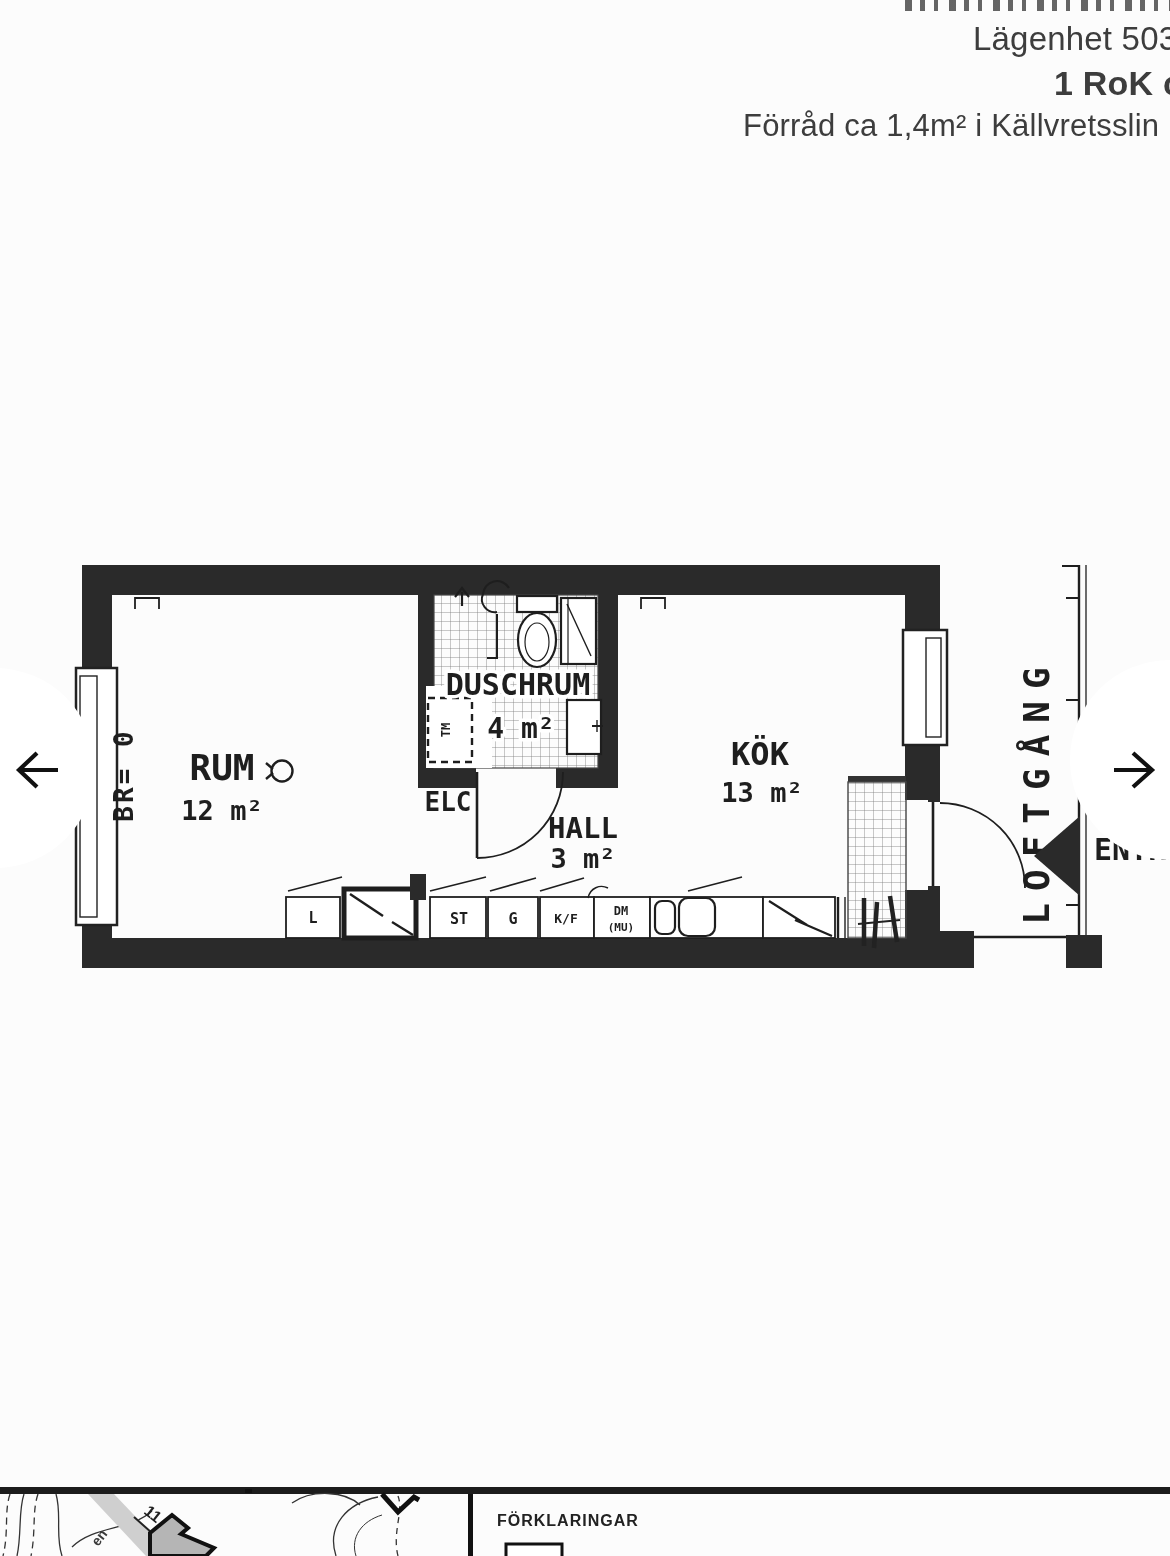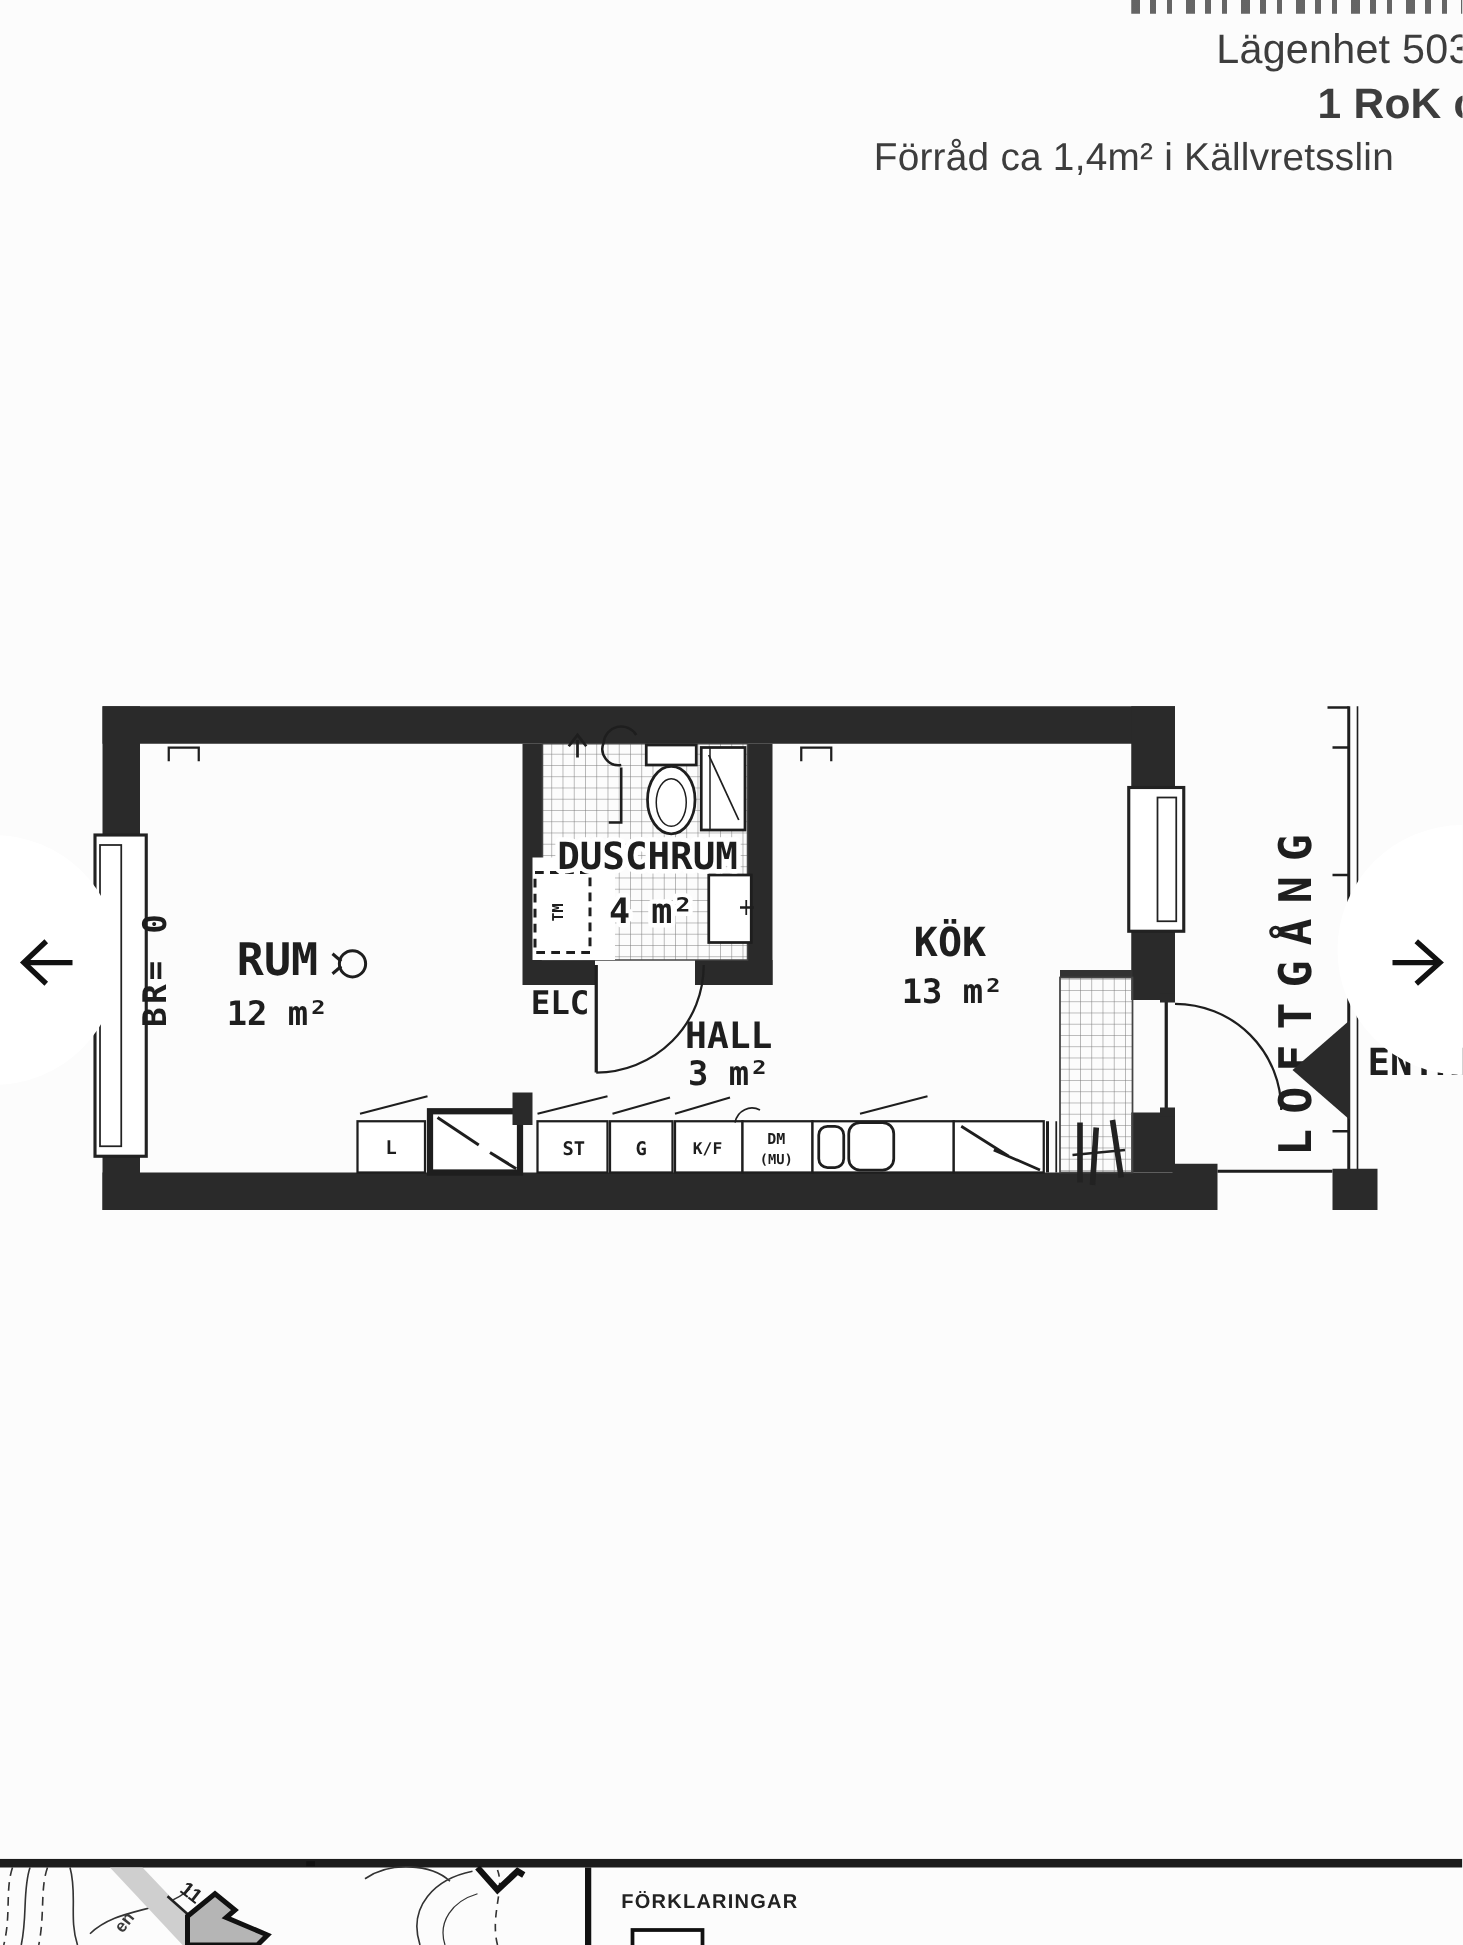--- a/index.html
+++ b/index.html
@@ -6,21 +6,21 @@
   body{
     position:relative;width:1170px;height:1556px;overflow:hidden;
     background:#fcfcfc;font-family:"Liberation Sans",sans-serif;
   }
   .hdr-line{
     position:absolute;white-space:nowrap;color:#3d3d3d;
     font-family:"Liberation Sans",sans-serif;letter-spacing:.2px;
   }
   #hdr-apartment{left:973px;top:20px;font-size:33px;}
   #hdr-rok{left:1054px;top:64px;font-size:34px;font-weight:700;}
-  #hdr-storage{left:699px;top:108px;font-size:31px;}
+  #hdr-storage{left:743px;top:108px;font-size:31px;}
   #hdr-fragment{
     position:absolute;left:905px;top:0;width:265px;height:11px;opacity:.85;
     background:repeating-linear-gradient(90deg,#4a4a4a 0 7px,transparent 7px 15px,#4a4a4a 15px 20px,transparent 20px 29px,#4a4a4a 29px 33px,transparent 33px 44px);
   }
   svg{position:absolute;left:0;display:block;}
   #plan-svg{top:540px;}
   #map-svg{top:1487px;}
   .plantext{font-family:"DejaVu Sans Mono",monospace;fill:#1e1e1e;}
   .halo{paint-order:stroke;stroke:#ffffff;stroke-width:7px;stroke-linejoin:round;}
 </style>

